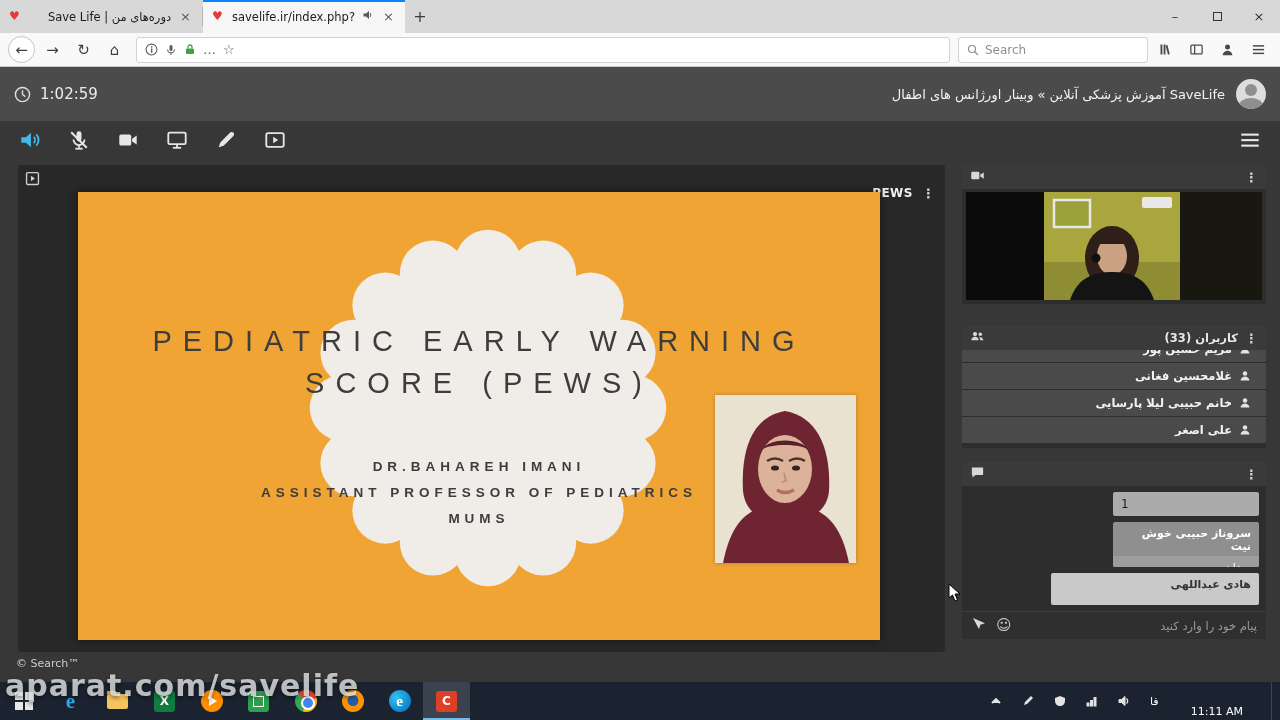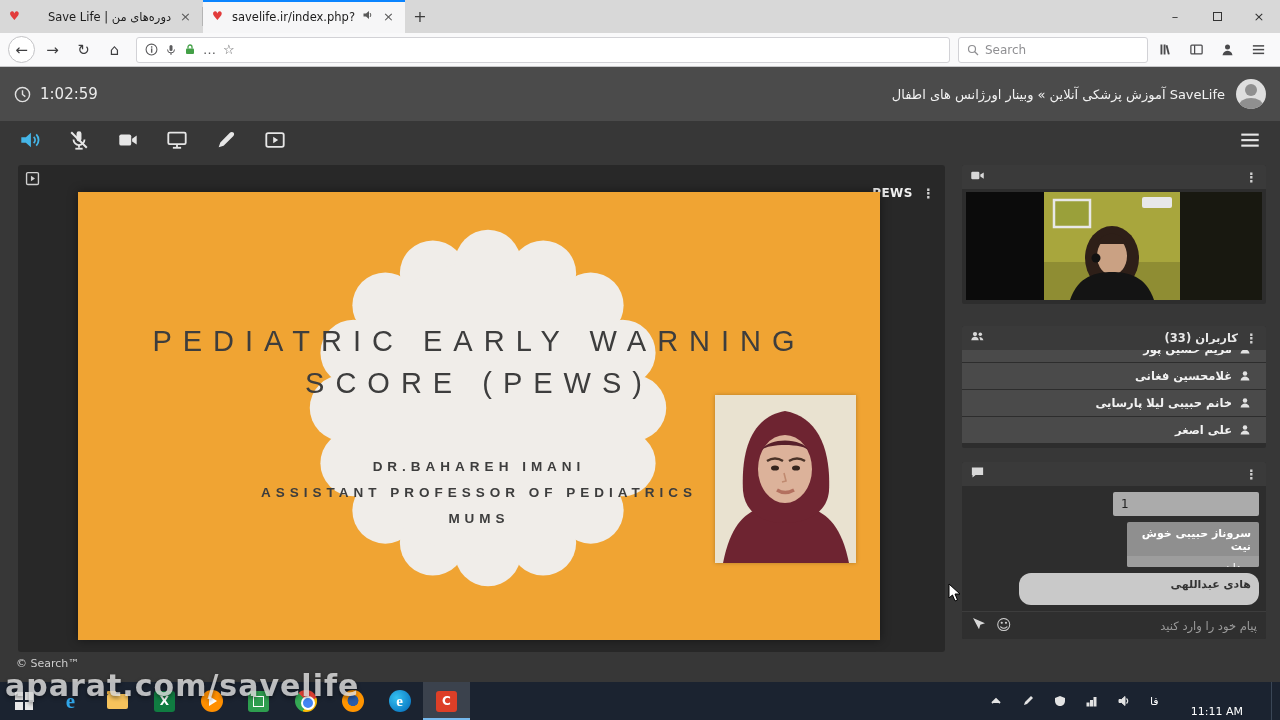--- a/index.html
+++ b/index.html
@@ -76,24 +76,24 @@
   .userlist { height:98px; overflow:hidden; padding:0 0; }
   .user-row { height:26px; margin-top:1px; background:#4a4a4a; display:flex; align-items:center; gap:7px; padding:0 15px; direction:rtl; }
   .user-row:first-child { margin-top:-14px; }
   .user-row .uname { color:#f2f2f2; font-size:11.5px; font-weight:600; }
   .user-row .uicon svg { width:12px; height:12px; fill:#e3e3e3; }
 
   .panel-chat { top:462px; height:177px; }
   .chat-msgs { height:125px; overflow:hidden; padding:6px 7px; display:flex; flex-direction:column; gap:6px; }
   .bubble { border-radius:2px; margin-left:auto; }
   .b1 { width:146px; background:#ababab; color:#222; font-size:12px; padding:5px 8px; }
-  .b2 { width:132px; background:#8f8f8f; overflow:hidden; }
+  .b2 { width:146px; background:#8f8f8f; overflow:hidden; }
   .b2 .bname { padding:5px 8px 3px; color:#fff; font-size:11px; font-weight:bold; direction:rtl; text-align:right; }
   .b2 .btext { background:#9d9d9d; padding:5px 8px; color:#fff; font-size:11px; direction:rtl; text-align:right; }
-  .b3 { width:240px; background:#c9c9c9; color:#333; font-size:11px; font-weight:bold; padding:5px 8px 14px; direction:rtl; text-align:right;border-radius:12px; }
+  .b3 { width:208px; background:#c9c9c9; color:#333; font-size:11px; font-weight:bold; padding:5px 8px 14px; direction:rtl; text-align:right; }
   .chat-input { height:28px; background:#2f2f2f; border-top:1px solid #3d3d3d; display:flex; align-items:center; gap:9px; padding:0 9px; }
   .chat-input .ci-icon svg { width:16px; height:16px; fill:#d8d8d8; }
   .chat-input .smiley { color:#cfcfcf; font-size:15px; line-height:1; }
   .chat-input input { flex:1; background:transparent; border:none; outline:none; direction:rtl; text-align:right; color:#ddd; font-size:11.5px; font-family:inherit; }
   .chat-input input::placeholder { color:#9a9a9a; }
 
   
   .watermark { position:absolute; left:5px; top:668px; z-index:60; font-size:30px; font-weight:bold; letter-spacing:1px; color:rgba(235,235,235,.78); text-shadow:0 2px 4px rgba(0,0,0,.45); }
   .cursor { position:absolute; left:948px; top:583px; z-index:70; width:14px; height:20px; }
 

